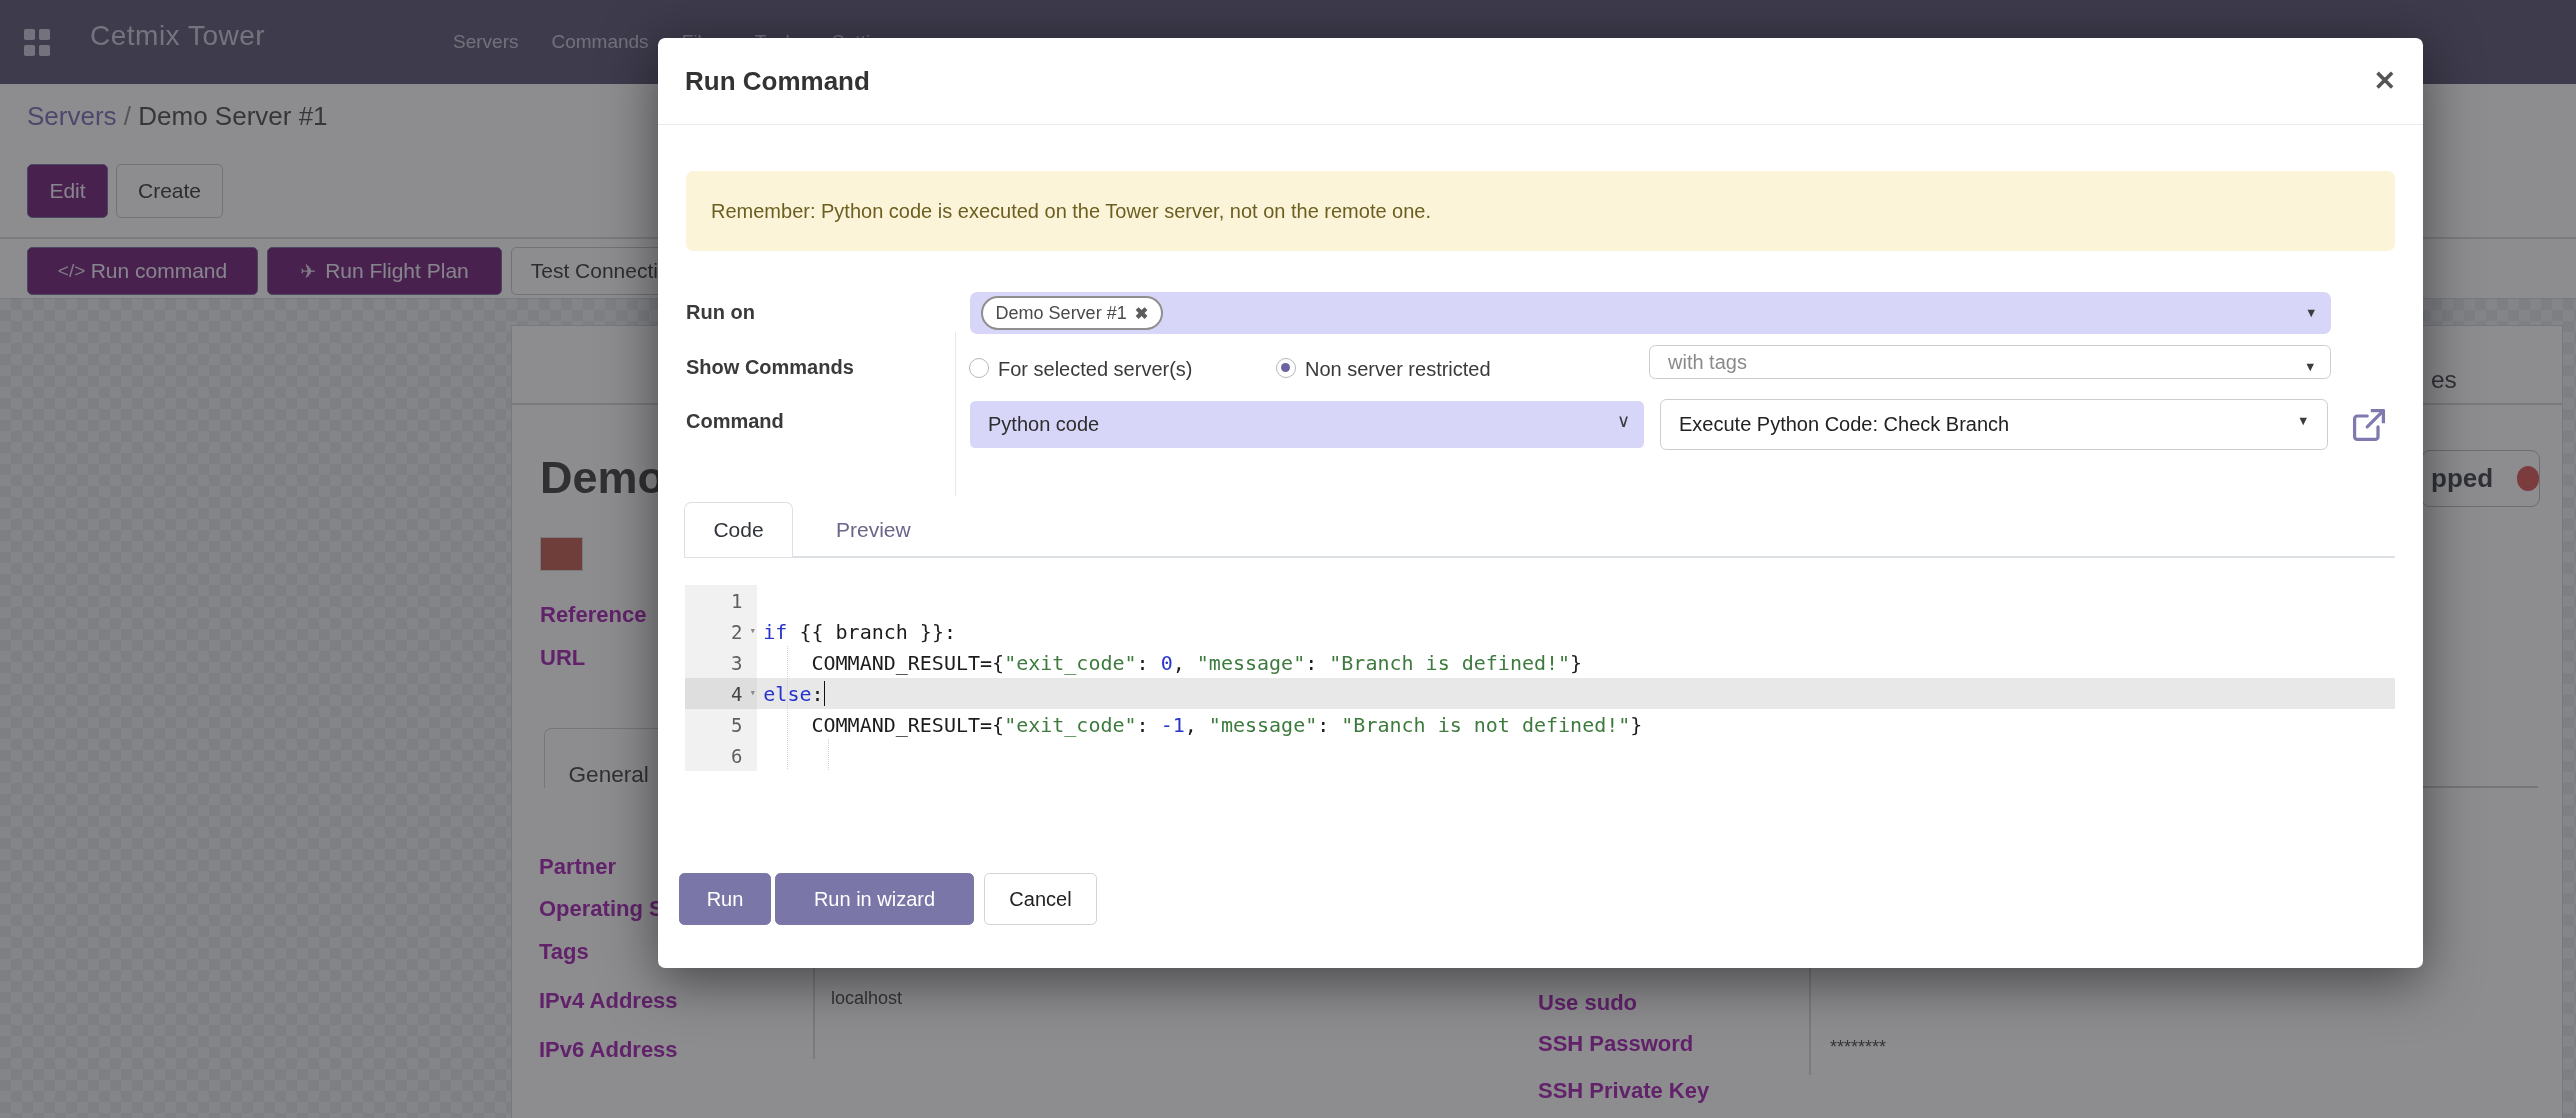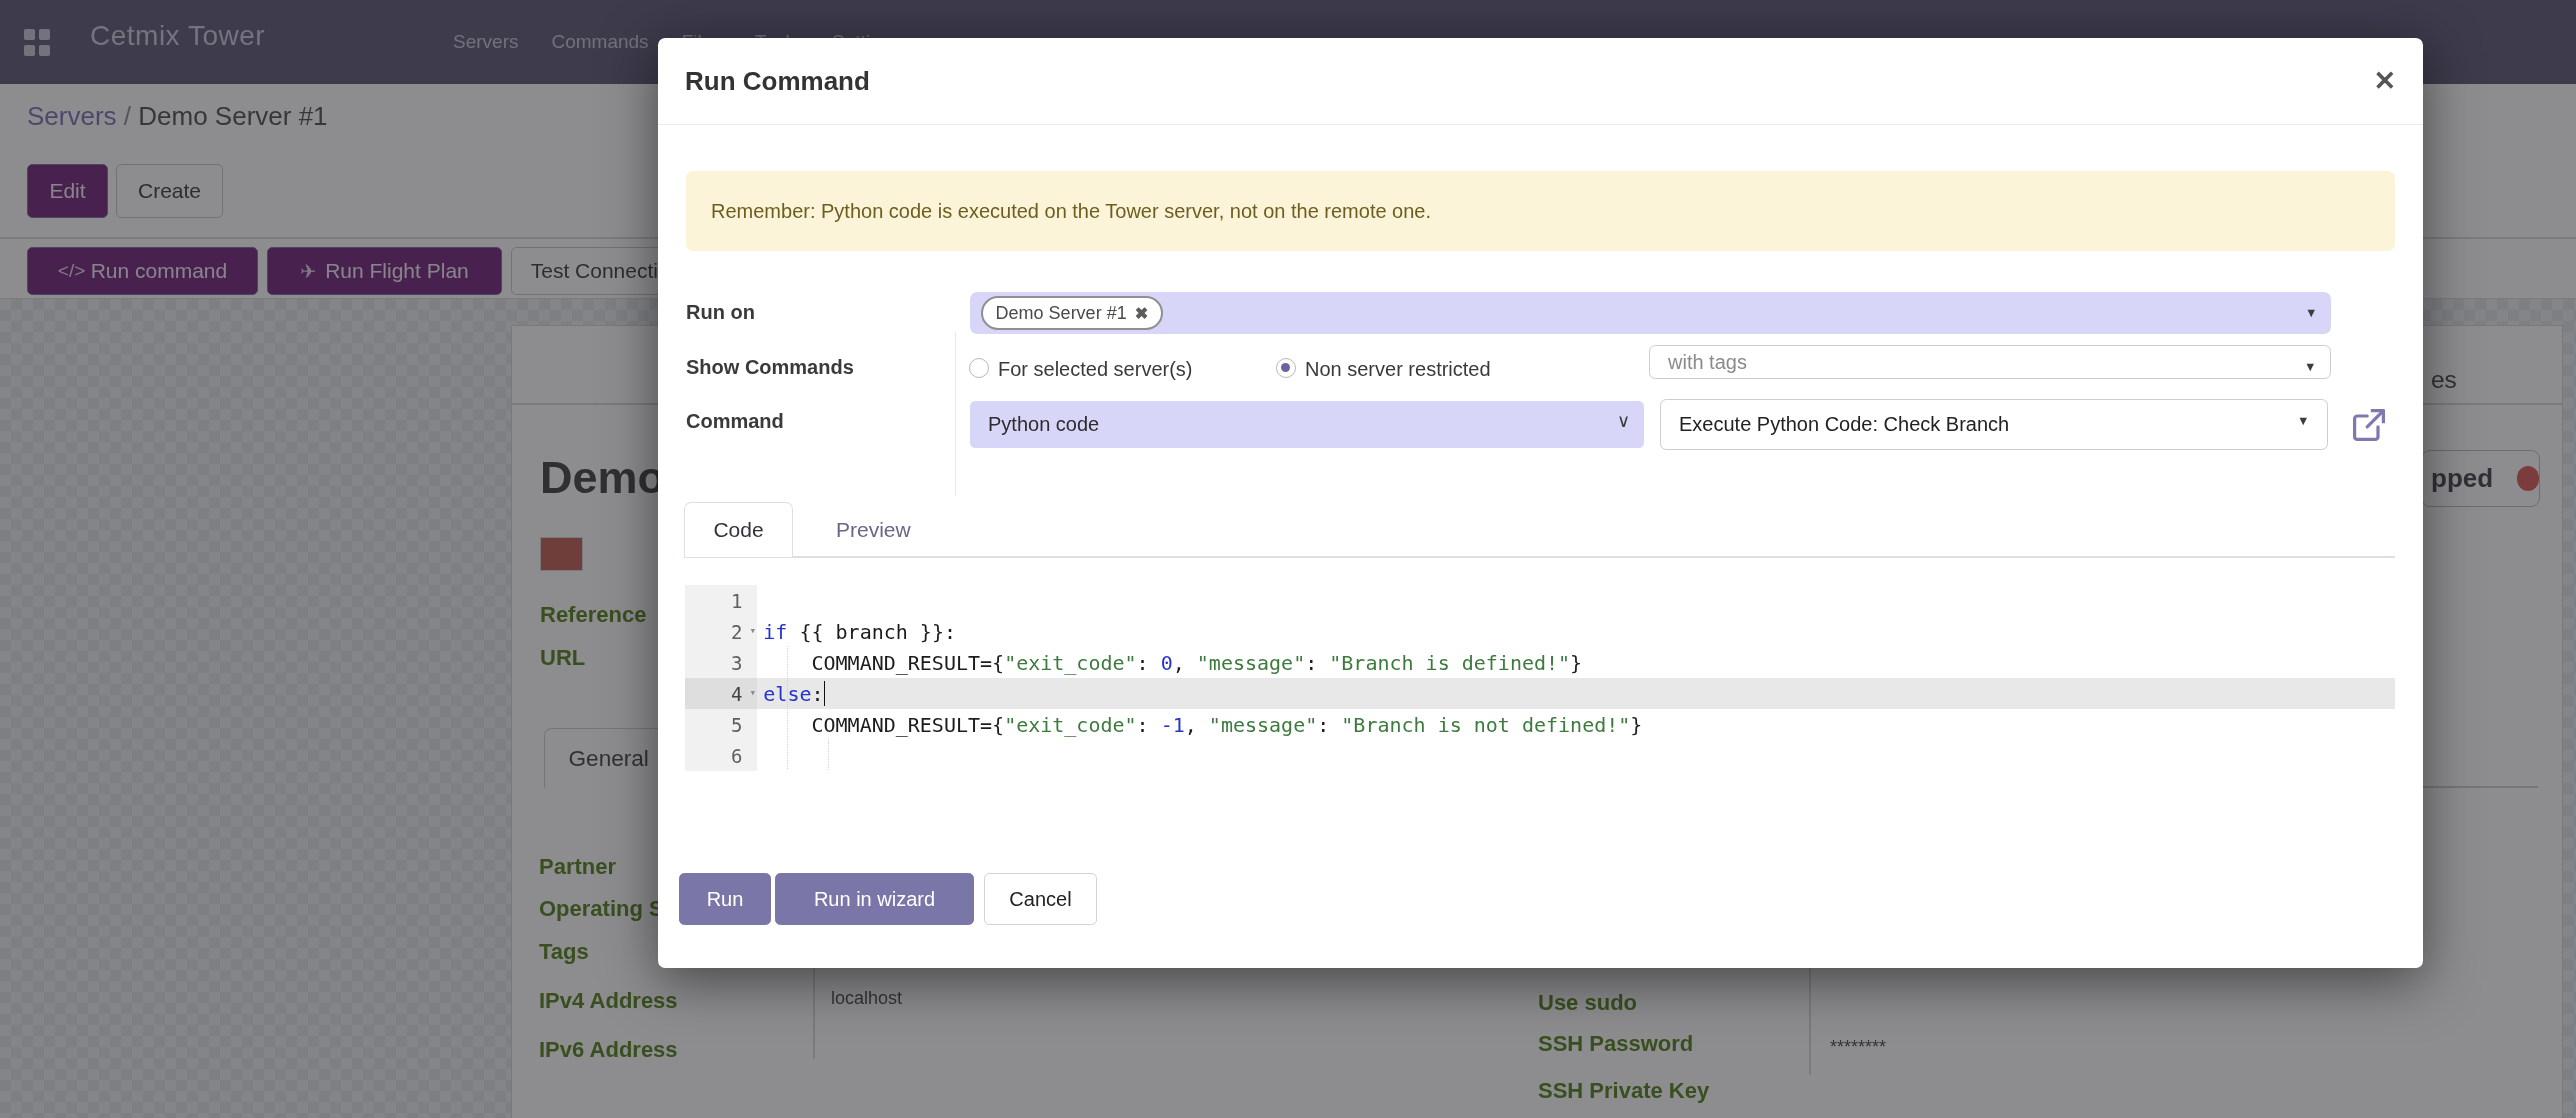--- a/index.html
+++ b/index.html
@@ -40,24 +40,24 @@
   .sheet{left:511px;top:325px;width:2052px;height:793px;background:#fff;
          border:0.9px solid #d4d4d4;border-bottom:none;box-sizing:border-box;}
   .buttonbox-border{left:511px;top:403px;width:2052px;height:1.8px;background:#d7d7d7;}
   .stat-tail{left:2431px;top:366px;font-size:24.4px;color:#3a3c42;}
   .badge{left:2421px;top:450px;width:119px;height:57px;border:1.8px solid #bcbcbc;border-radius:9px;
          background:#fff;display:flex;align-items:center;box-sizing:border-box;padding-left:9px;}
   .badge-text{font-size:26px;font-weight:700;color:#3a3c42;}
   .badge-dot{width:24.4px;height:24.4px;border-radius:50%;background:#d9534f;margin-left:23.5px;}
   .sheet-title{left:540px;top:452px;font-size:45px;font-weight:700;color:#3b3b3b;white-space:nowrap;}
   .color-swatch{left:540px;top:537px;width:41px;height:32px;background:#c0564a;border:1.8px solid #d9d9d9;}
-  .blabel{font-size:22px;font-weight:700;color:#4d7c0f;white-space:nowrap;}
+  .blabel{font-size:22px;font-weight:700;color:#a21caf;white-space:nowrap;}
   .bvalue{font-size:18px;color:#454545;white-space:nowrap;}
   .gen-tab{left:544px;top:728px;width:172px;height:60px;border:1.8px solid #cfcfcf;border-bottom:none;
-           border-radius:7.2px 7.2px 0 0;background:#fff;display:flex;align-items:center;
+           border-radius:7.2px 7.2px 0 0;background:#fff;display:flex;align-items:flex-end;
            padding-left:23.5px;box-sizing:border-box;}
   .gen-tab span{font-size:22.6px;color:#3c3c3c;}
   .tabline-right{left:2422px;top:786px;width:116px;height:1.8px;background:#cfcfcf;}
   .vdiv{width:1.8px;background:#d9d9d9;}
 
   
   #dim{position:absolute;inset:0;background:rgba(40,40,46,0.53);z-index:10;}
 
   
   #modal{position:absolute;left:658px;top:38px;width:1765px;height:930px;background:#fff;

